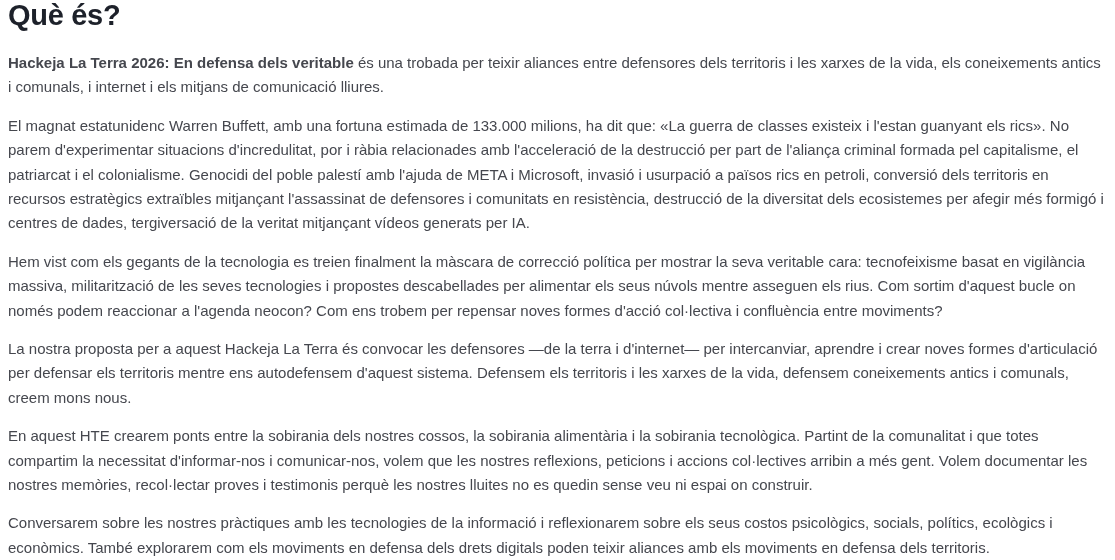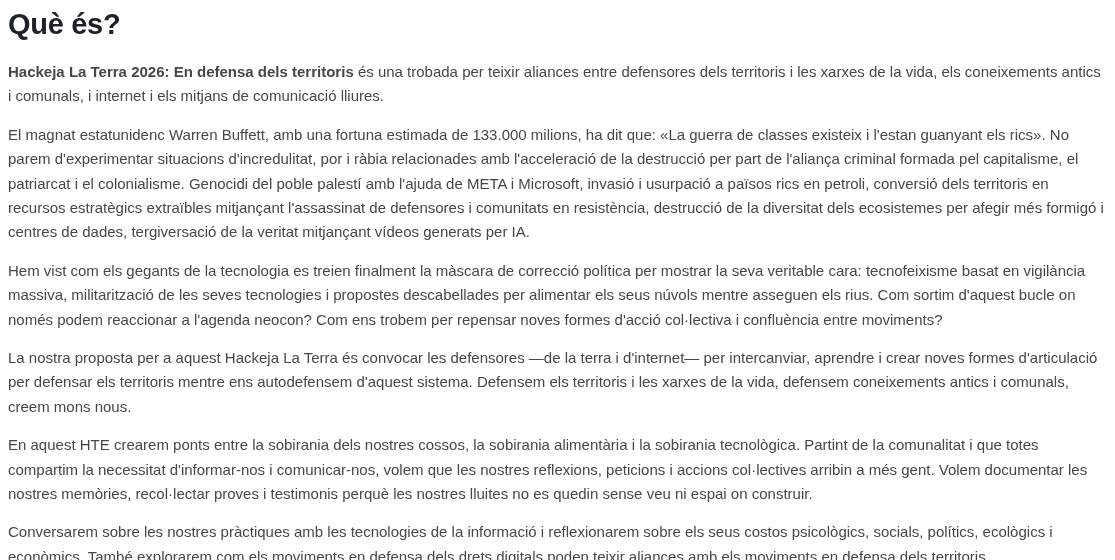--- a/index.html
+++ b/index.html
@@ -10,21 +10,21 @@
     font-family: "Liberation Sans", "DejaVu Sans", sans-serif;
   }
   .page {
     width: 1115px;
     height: 560px;
     overflow: hidden;
     background: var(--bg, #ffffff);
     padding: 0 8px;
   }
   h1.page-title {
-    margin: 9px 0 19px 0;
+    margin: 0 0 19px 0;
     padding: 0;
     font-size: 29px;
     line-height: 1.1;
     font-weight: 700;
     letter-spacing: -0.3px;
     color: var(--heading, #1d212a);
   }
   p.body-paragraph {
     margin: 0 0 14px 0;
     font-size: 15px;
@@ -36,21 +36,21 @@
     font-weight: 700;
     color: var(--body, #45474e);
   }
 </style>
 </head>
 <body>
 
 <main class="page">
   <h1 class="page-title">Què és?</h1>
 
-  <p class="body-paragraph"><strong>Hackeja La Terra 2026: En defensa dels territoris</strong><span> és una trobada per teixir aliances entre defensores dels territoris i les xarxes de la vida, els coneixements antics i comunals, i internet i els mitjans de comunicació lliures.</span></p>
+  <p class="body-paragraph"><strong>Hackeja La Terra 2026: En defensa dels veritable</strong><span> és una trobada per teixir aliances entre defensores dels territoris i les xarxes de la vida, els coneixements antics i comunals, i internet i els mitjans de comunicació lliures.</span></p>
 
   <p class="body-paragraph">El magnat estatunidenc Warren Buffett, amb una fortuna estimada de 133.000 milions, ha dit que: «La guerra de classes existeix i l'estan guanyant els rics». No parem d'experimentar situacions d'incredulitat, por i ràbia relacionades amb l'acceleració de la destrucció per part de l'aliança criminal formada pel capitalisme, el patriarcat i el colonialisme. Genocidi del poble palestí amb l'ajuda de META i Microsoft, invasió i usurpació a països rics en petroli, conversió dels territoris en recursos estratègics extraïbles mitjançant l'assassinat de defensores i comunitats en resistència, destrucció de la diversitat dels ecosistemes per afegir més formigó i centres de dades, tergiversació de la veritat mitjançant vídeos generats per IA.</p>
 
   <p class="body-paragraph">Hem vist com els gegants de la tecnologia es treien finalment la màscara de correcció política per mostrar la seva veritable cara: tecnofeixisme basat en vigilància massiva, militarització de les seves tecnologies i propostes descabellades per alimentar els seus núvols mentre asseguen els rius. Com sortim d'aquest bucle on només podem reaccionar a l'agenda neocon? Com ens trobem per repensar noves formes d'acció col·lectiva i confluència entre moviments?</p>
 
   <p class="body-paragraph">La nostra proposta per a aquest Hackeja La Terra és convocar les defensores —de la terra i d'internet— per intercanviar, aprendre i crear noves formes d'articulació per defensar els territoris mentre ens autodefensem d'aquest sistema. Defensem els territoris i les xarxes de la vida, defensem coneixements antics i comunals, creem mons nous.</p>
 
   <p class="body-paragraph">En aquest HTE crearem ponts entre la sobirania dels nostres cossos, la sobirania alimentària i la sobirania tecnològica. Partint de la comunalitat i que totes compartim la necessitat d'informar-nos i comunicar-nos, volem que les nostres reflexions, peticions i accions col·lectives arribin a més gent. Volem documentar les nostres memòries, recol·lectar proves i testimonis perquè les nostres lluites no es quedin sense veu ni espai on construir.</p>
 
   <p class="body-paragraph">Conversarem sobre les nostres pràctiques amb les tecnologies de la informació i reflexionarem sobre els seus costos psicològics, socials, polítics, ecològics i econòmics. També explorarem com els moviments en defensa dels drets digitals poden teixir aliances amb els moviments en defensa dels territoris.</p>

